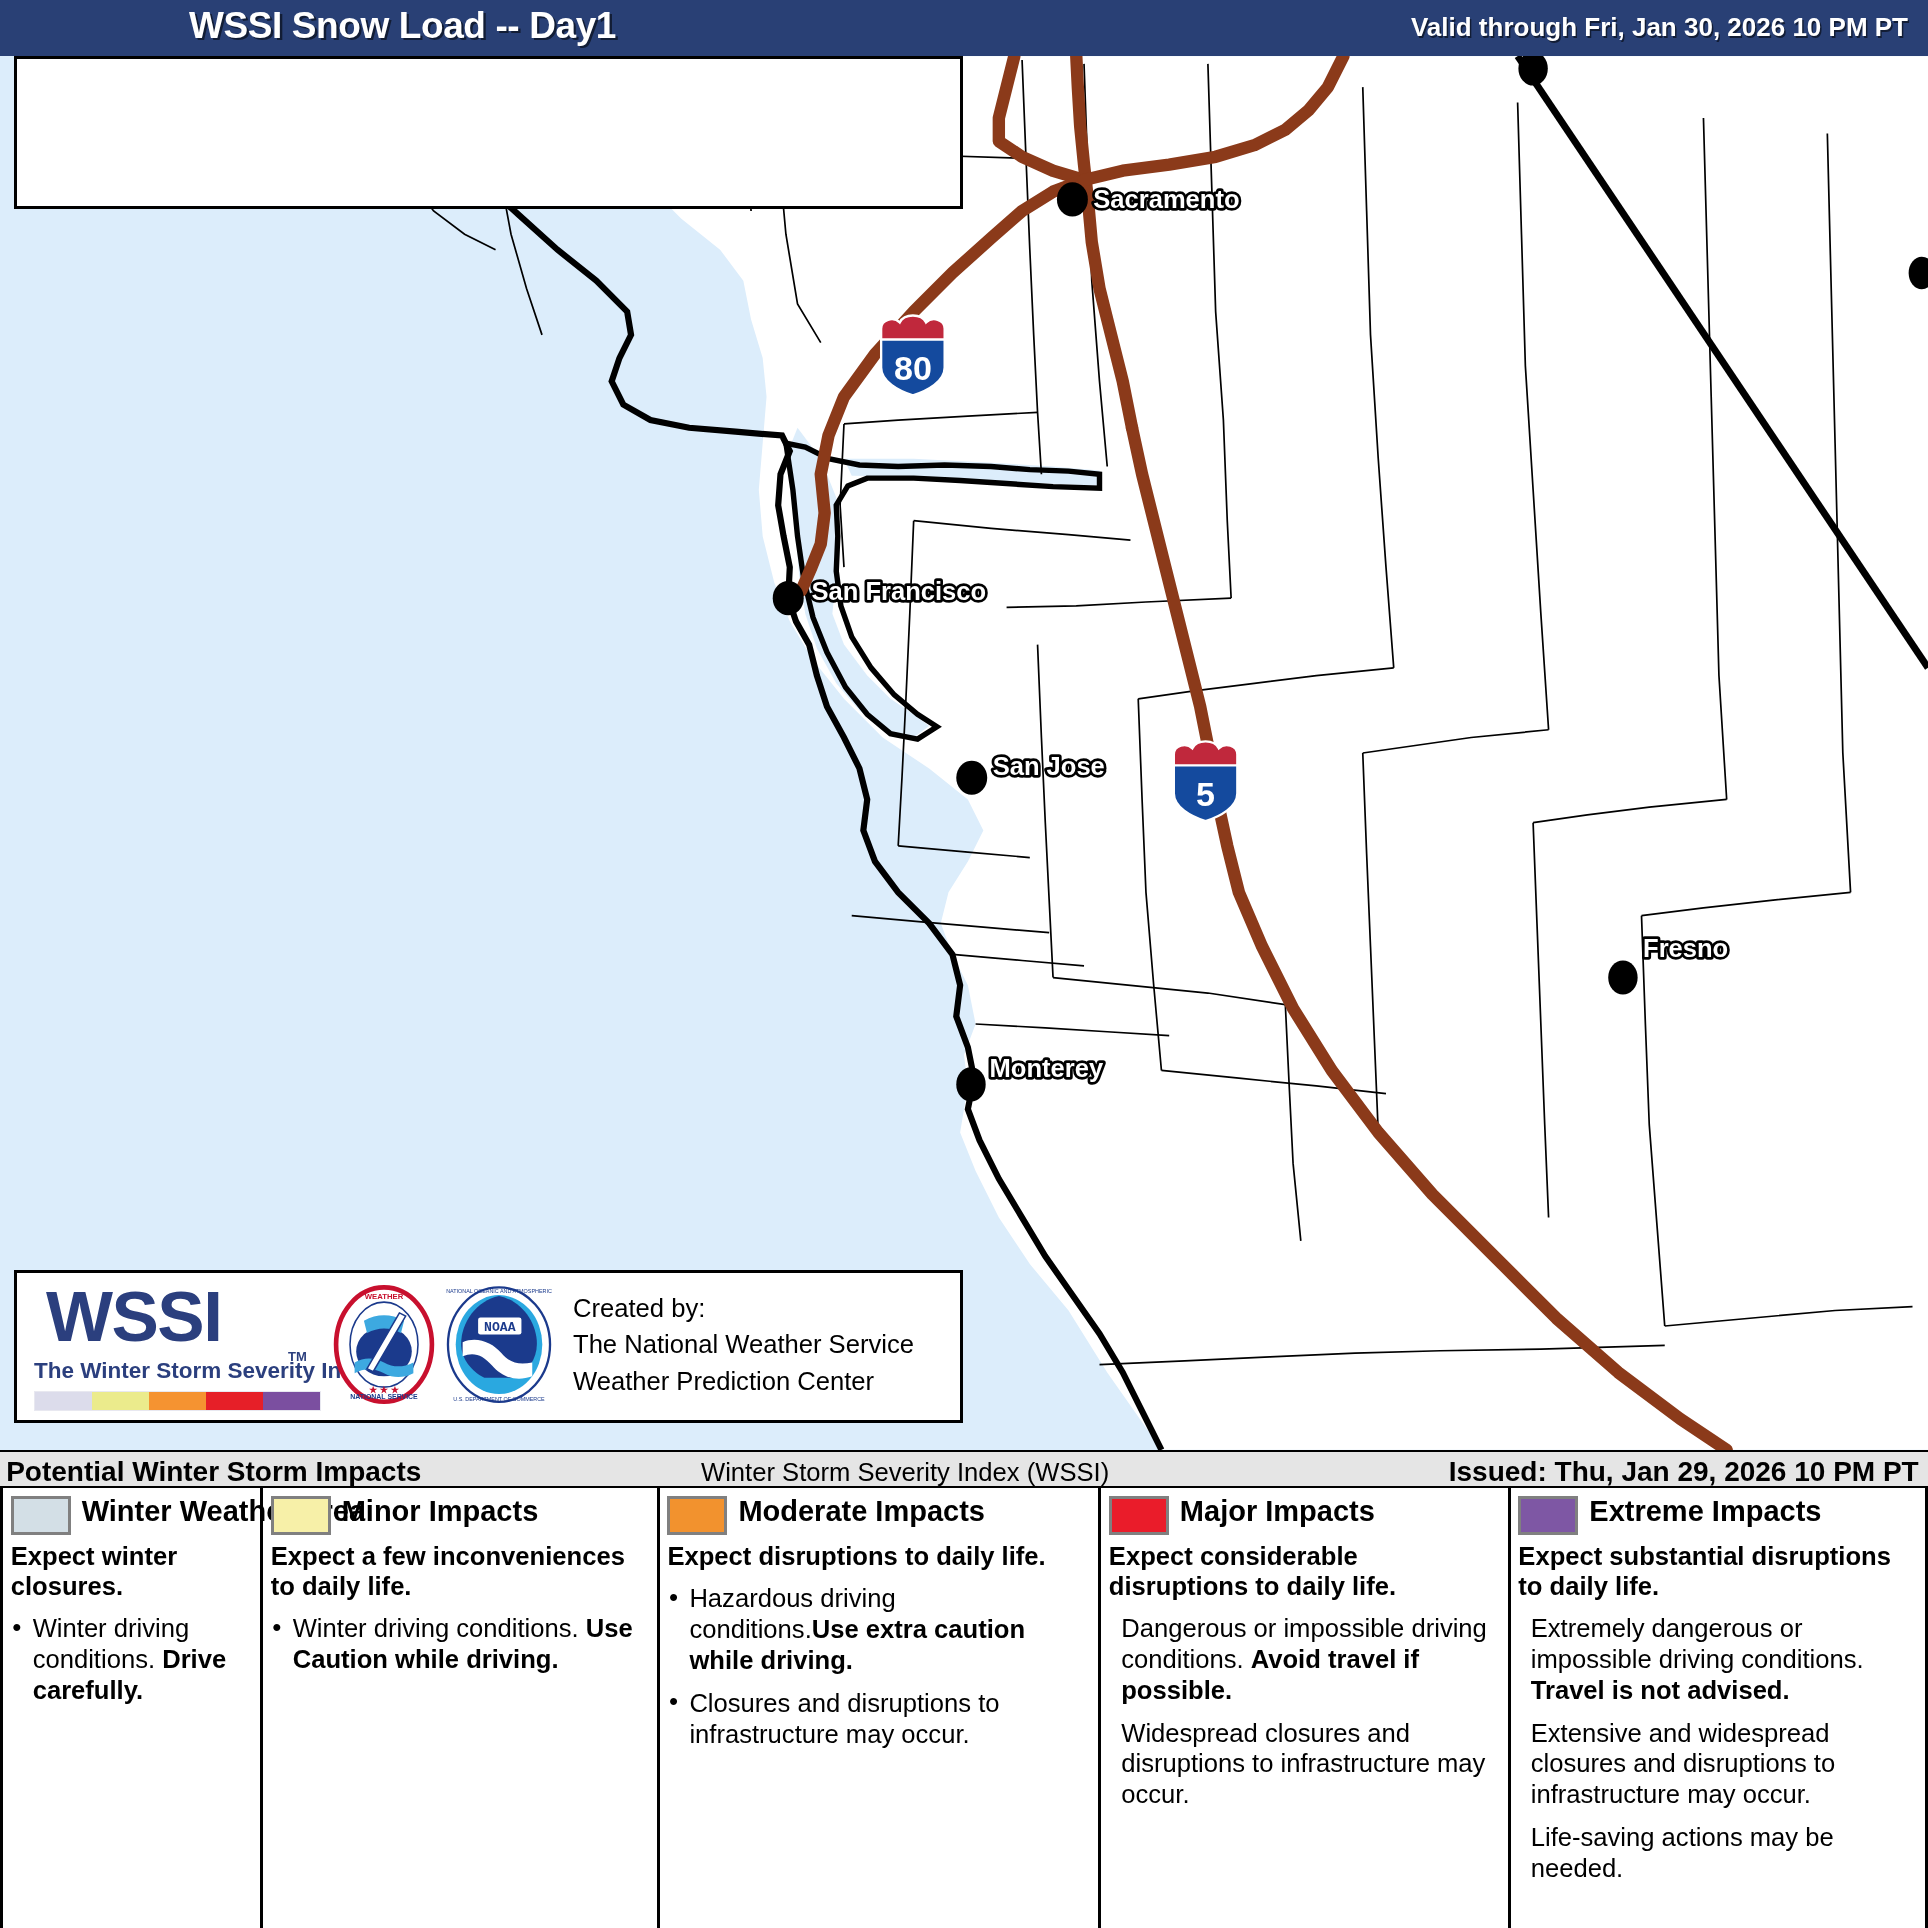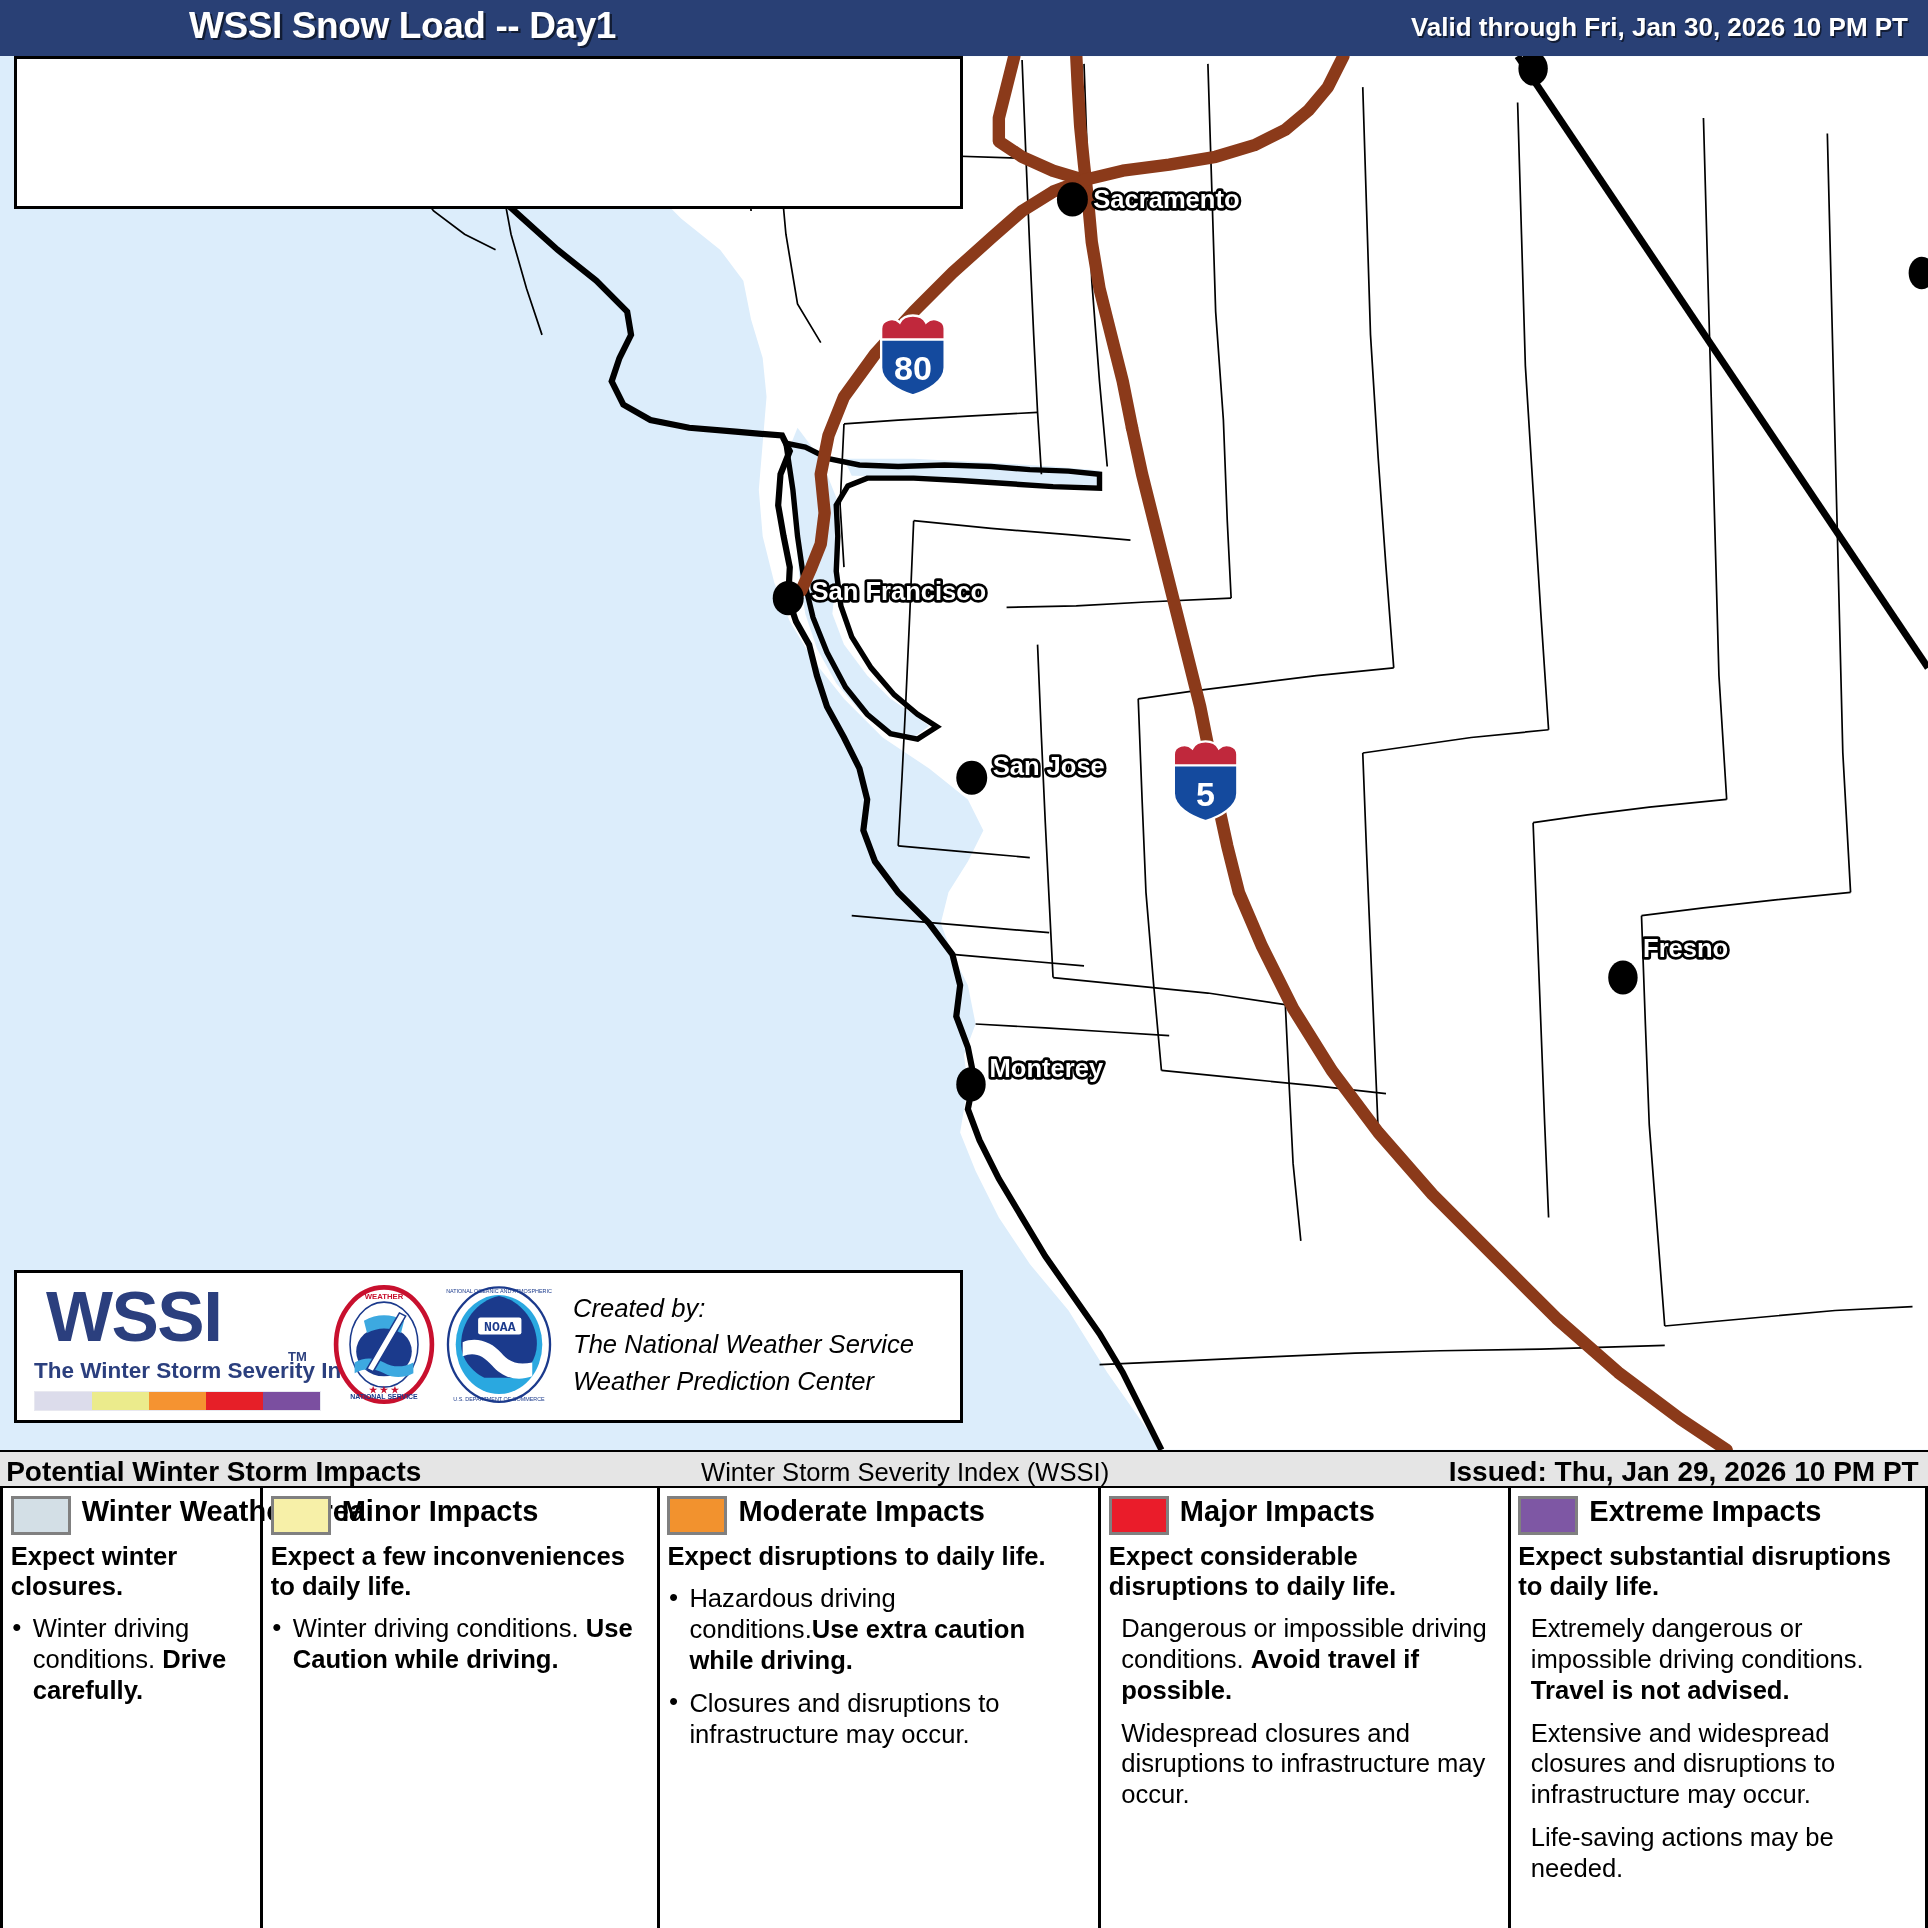--- a/index.html
+++ b/index.html
@@ -75,21 +75,20 @@
   #wssi-bar div{flex:1;height:100%;}
 
   .seal{position:absolute;top:12.4px;}
   #nws-seal{left:316px;}
   #noaa-seal{left:424px;}
 
   #created-by{
     position:absolute;left:556px;top:17px;
     font-size:25.6px;color:#000;line-height:1.42;
     white-space:nowrap;
-    font-style:italic;
   }
 
   
   #statusbar{
     position:absolute;left:0;top:1450px;width:1928px;height:39px;
     background:#e5e5e5;
     border-top:2.3px solid #000;border-bottom:3.1px solid #000;
     box-sizing:border-box;
   }
   #statusbar .sb-left{

